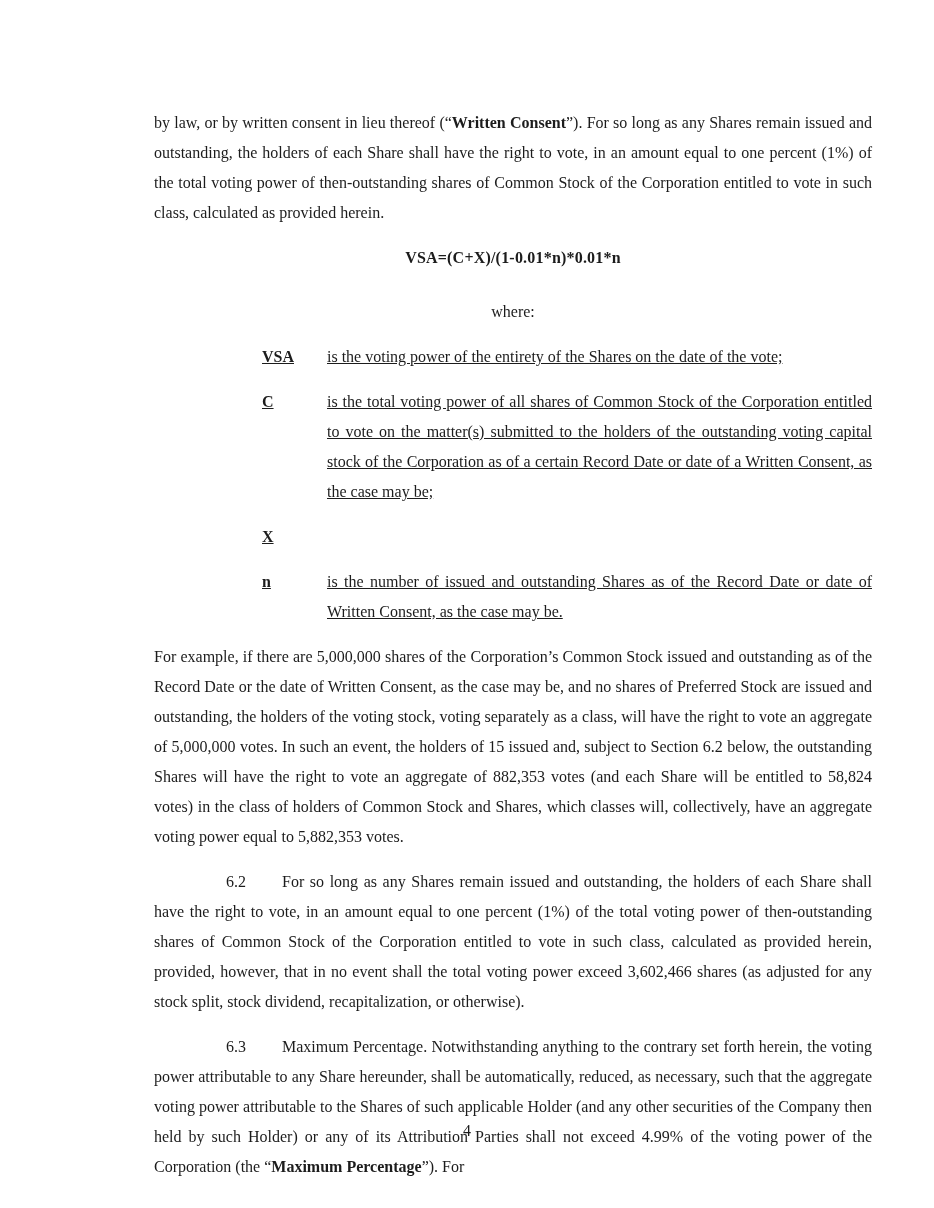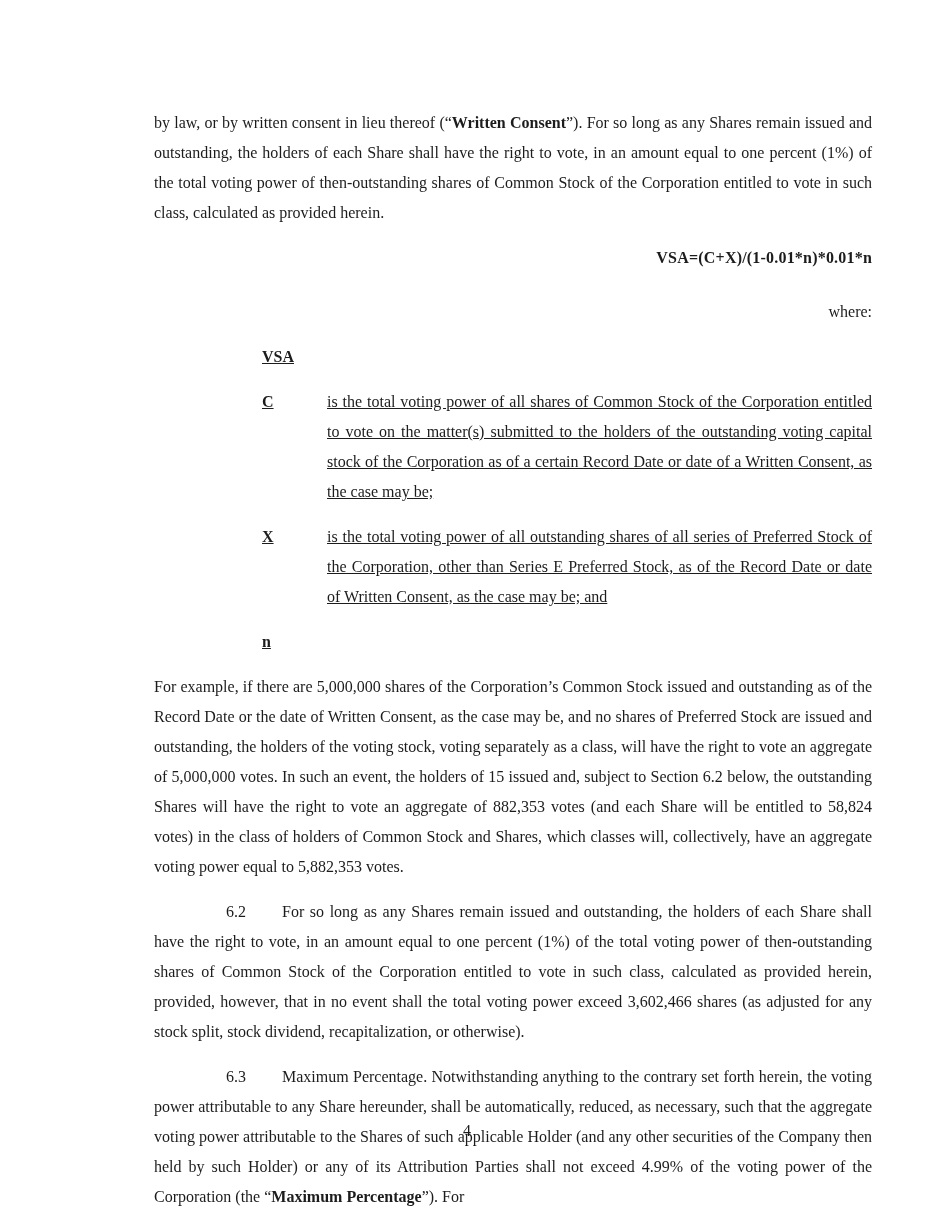--- a/index.html
+++ b/index.html
@@ -23,26 +23,26 @@
     width: 718px;
     font-size: 16px;
     line-height: 30px;
     text-align: justify;
     margin-left: 44px;
   }
   .content p { margin: 0 0 15px 0; }
   .bold { font-weight: bold; }
   .u { }
   .formula {
-    text-align: right;
+    text-align: center;
     font-weight: bold;
     margin: 0 0 24px 0 !important;
     letter-spacing: 0.2px;
   }
-  .where { text-align: right; }
+  .where { text-align: center; }
   .def-row {
     display: flex;
     margin: 0 0 15px 0;
     padding-left: 108px;
     text-decoration: underline;
   }
   .def-term {
     flex: 0 0 65px;
     font-weight: bold;
   }
@@ -74,31 +74,32 @@
     <p><span>by law, or by written consent in lieu thereof (“</span><span class="bold">Written Consent</span><span>”). For so long as any Shares remain issued and outstanding, the holders of each Share shall have the right to vote, in an amount equal to one percent (1%) of the total voting power of then-outstanding shares of Common Stock of the Corporation entitled to vote in such class, calculated as provided herein.</span></p>
 
 
     <p class="formula">VSA=(C+X)/(1-0.01*n)*0.01*n</p>
 
     <p class="where">where:</p>
 
     <div class="defs">
       <div class="def-row">
         <span class="def-term">VSA</span>
+        <span class="def-text">is the voting power of the entirety of the Shares on the date of the vote;</span>
       </div>
       <div class="def-row">
         <span class="def-term">C</span>
         <span class="def-text">is the total voting power of all shares of Common Stock of the Corporation entitled to vote on the matter(s) submitted to the holders of the outstanding voting capital stock of the Corporation as of a certain Record Date or date of a Written Consent, as the case may be;</span>
       </div>
       <div class="def-row">
         <span class="def-term">X</span>
-        <span class="def-text">is the total voting power of all outstanding shares of all series of Preferred Stock of the Corporation, other than Series E Preferred Stock, as of the Record Date or date of Written Consent, as the case may be; and</span>
       </div>
       <div class="def-row">
         <span class="def-term">n</span>
+        <span class="def-text">is the number of issued and outstanding Shares as of the Record Date or date of Written Consent, as the case may be.</span>
       </div>
     </div>
 
     <p>For example, if there are 5,000,000 shares of the Corporation’s Common Stock issued and outstanding as of the Record Date or the date of Written Consent, as the case may be, and no shares of Preferred Stock are issued and outstanding, the holders of the voting stock, voting separately as a class, will have the right to vote an aggregate of 5,000,000 votes. In such an event, the holders of 15 issued and, subject to Section 6.2 below, the outstanding Shares will have the right to vote an aggregate of 882,353 votes (and each Share will be entitled to 58,824 votes) in the class of holders of Common Stock and Shares, which classes will, collectively, have an aggregate voting power equal to 5,882,353 votes.</p>
 
     <p class="sec"><span>6.2</span><span class="tab-space"></span><span>For so long as any Shares remain issued and outstanding, the holders of each Share shall have the right to vote, in an amount equal to one percent (1%) of the total voting power of then-outstanding shares of Common Stock of the Corporation entitled to vote in such class, calculated as provided herein, </span><span class="u">provided, however</span><span>, that in no event shall the total voting power exceed 3,602,466 shares (as adjusted for any stock split, stock dividend, recapitalization, or otherwise).</span></p>
 
     <p class="sec"><span>6.3</span><span class="tab-space"></span><span class="u">Maximum Percentage</span><span>. Notwithstanding anything to the contrary set forth herein, the voting power attributable to any Share hereunder, shall be automatically, reduced, as necessary, such that the aggregate voting power attributable to the Shares of such applicable Holder (and any other securities of the Company then held by such Holder) or any of its Attribution Parties shall not exceed 4.99% of the voting power of the Corporation (the “</span><span class="bold">Maximum Percentage</span><span>”). For</span></p>
 
   </div>

